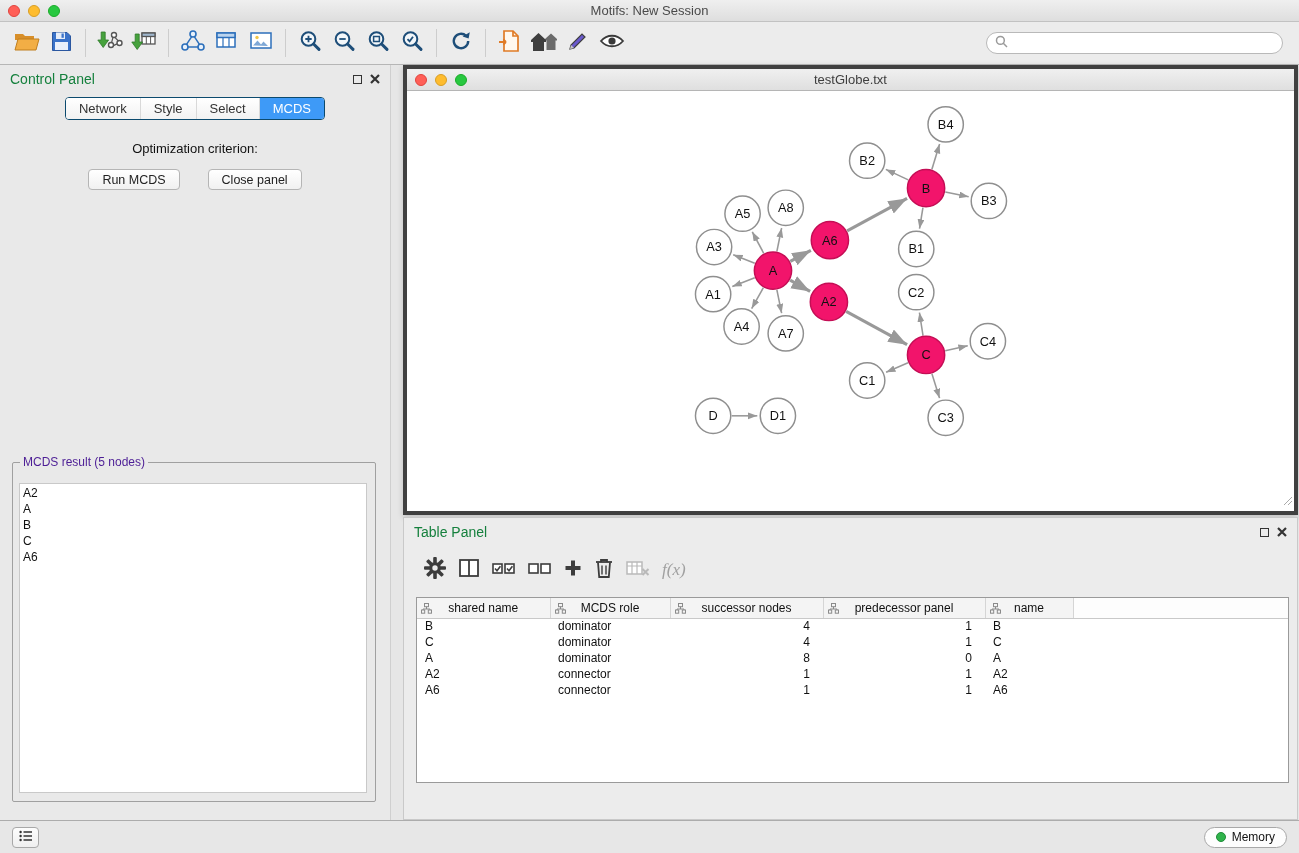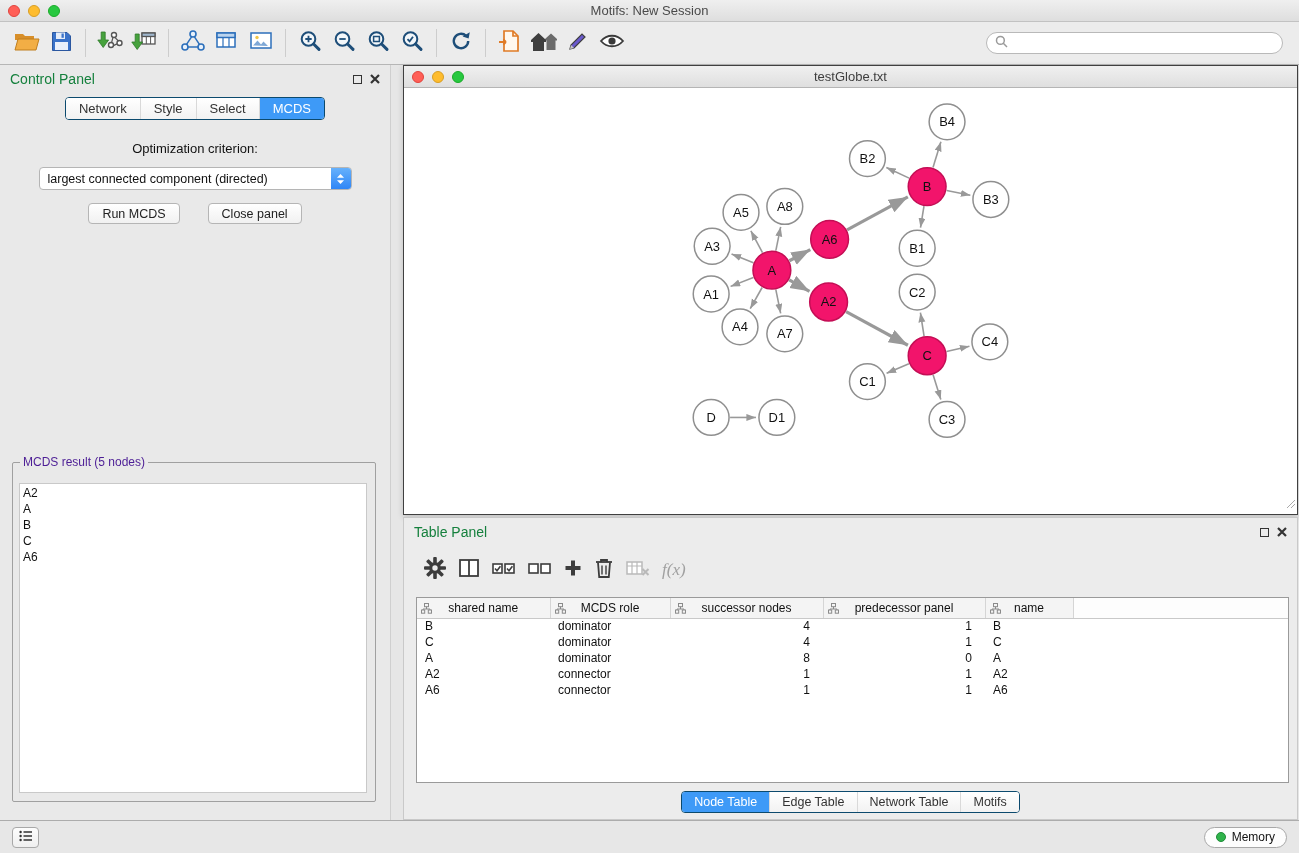--- a/index.html
+++ b/index.html
@@ -52,21 +52,21 @@
     border:1px solid #B5B5B5; border-radius:4px; display:flex; align-items:center; cursor:default; }
   fieldset.result-group { position:absolute; left:12px; right:14px; top:390px; bottom:18px;
     border:1px solid #A0A0A0; border-radius:2px; padding:4px; }
   fieldset.result-group legend { font-size:12px; color:#4c1d95; padding:0 3px; margin-left:3px; }
   .mcds-list { position:absolute; left:6px; right:8px; top:14px; bottom:8px; background:#fff;
     border:1px solid #C9C9C9; overflow:hidden; padding:1px 0 0 3px; }
   .mcds-list .li { font-size:12px; color:#111; line-height:16px; }
 
   
   .net-window { position:absolute; left:403px; top:65px; right:1px; height:450px;
-    background:#fff; border:1px solid #404040; box-shadow:0 2px 6px rgba(0,0,0,0.18); }
+    background:#fff; border:4px solid #404040; box-shadow:0 2px 6px rgba(0,0,0,0.18); }
   .nw-titlebar { height:22px; background:linear-gradient(#F0F0F0,#DFDFDF); border-bottom:1px solid #B5B5B5;
     display:flex; align-items:center; position:relative; }
   .nw-title { position:absolute; left:0; right:0; text-align:center; font-size:13px; color:#3E3E3E; }
   .nw-canvas { position:absolute; top:23px; left:0; right:0; bottom:0; background:#fff; }
   .nw-canvas svg { width:100%; height:100%; display:block; }
   .grip { position:absolute; right:1px; bottom:1px; }
 
   
   .table-panel { position:absolute; left:403px; top:517px; right:1px; bottom:33px;
     background:#ECECEC; border:1px solid #C9C9C9; }
@@ -251,29 +251,20 @@
     </div>
     <div class="seg-wrap">
       <div class="seg" id="cp-tabs">
           <div class="tab">Network</div>
           <div class="tab">Style</div>
           <div class="tab">Select</div>
           <div class="tab active">MCDS</div>
         </div>
     </div>
     <div class="opt-label">Optimization criterion:</div>
-    <div class="dropdown">
-      <span class="dd-text">largest connected component (directed)</span>
-      <span class="dd-stepper">
-          <svg width="9" height="12" viewBox="0 0 9 12">
-            <path d="M4.5 1 L8 4.7 H1 Z" fill="#fff"></path>
-            <path d="M4.5 11 L1 7.3 H8 Z" fill="#fff"></path>
-          </svg>
-        </span>
-    </div>
     <div class="btn-row">
       <div class="mac-btn">Run MCDS</div>
       <div class="mac-btn">Close panel</div>
     </div>
     <fieldset class="result-group">
       <legend>MCDS result (5 nodes)</legend>
       <div class="mcds-list" id="mcds-list">
           <div class="li">A2</div>
           <div class="li">A</div>
           <div class="li">B</div>
@@ -550,28 +541,20 @@
               <td>A6</td>
               <td>connector</td>
               <td class="num">1</td>
               <td class="num">1</td>
               <td>A6</td>
               <td></td>
             </tr>
           </tbody>
       </table>
     </div>
-    <div class="table-tabs">
-      <div class="seg" id="table-tabs">
-          <div class="tab active">Node Table</div>
-          <div class="tab">Edge Table</div>
-          <div class="tab">Network Table</div>
-          <div class="tab">Motifs</div>
-        </div>
-    </div>
   </div>
 
   <div class="statusbar">
     <div class="status-left-btn">
       <span><svg width="14" height="12" viewBox="0 0 14 12">
             <g stroke="#333" stroke-width="1.5">
               <line x1="4.5" y1="2" x2="13" y2="2"></line>
               <line x1="4.5" y1="6" x2="13" y2="6"></line>
               <line x1="4.5" y1="10" x2="13" y2="10"></line>
             </g>

